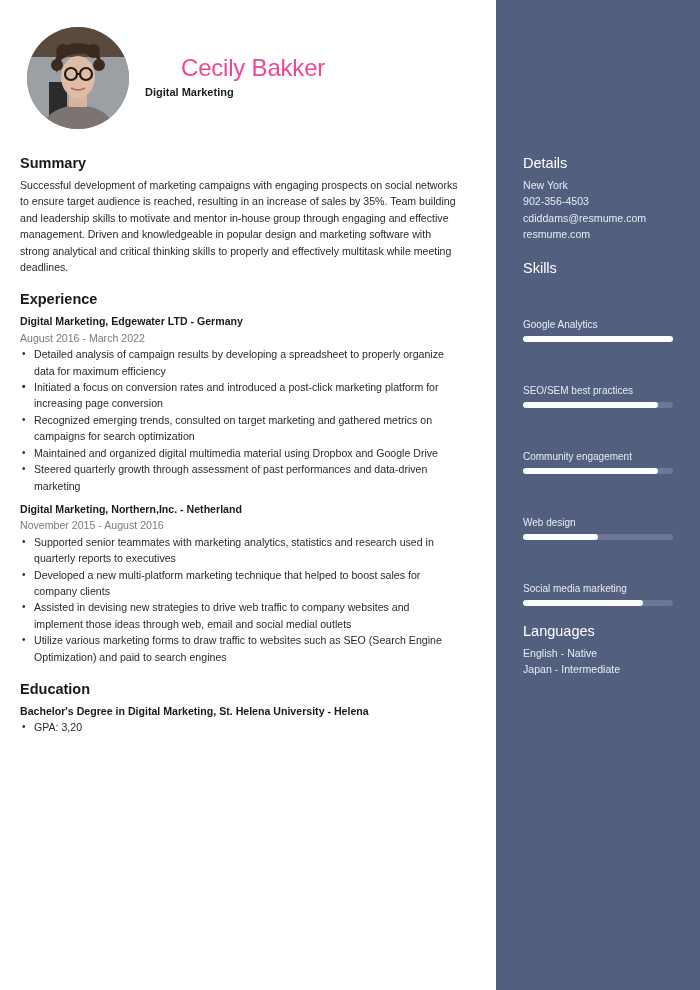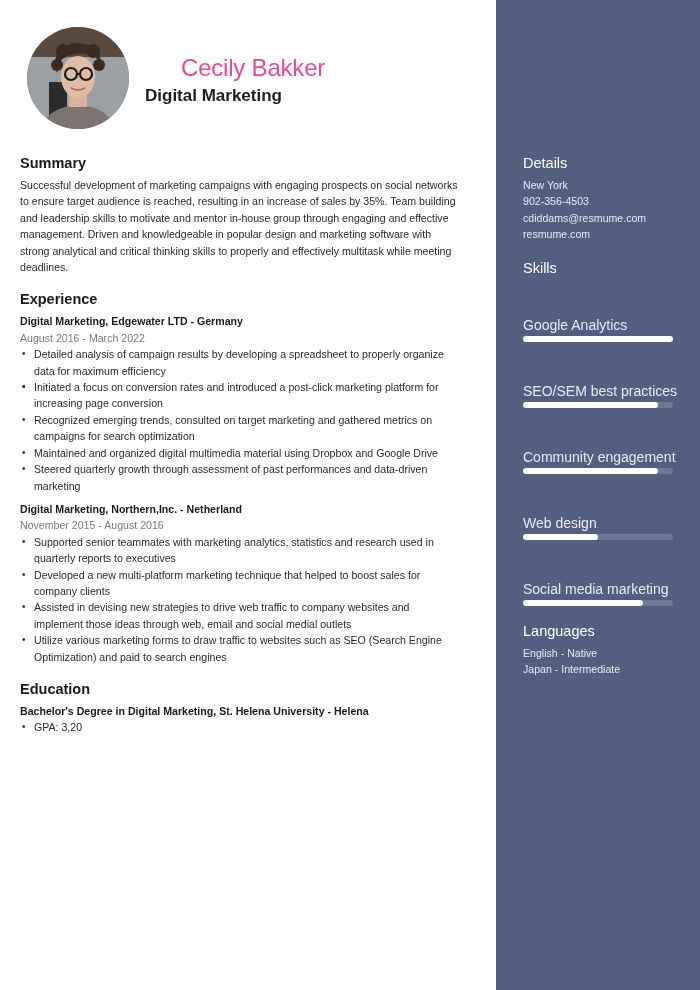--- a/index.html
+++ b/index.html
@@ -18,21 +18,21 @@
       position: absolute; left: 27px; top: 27px; width: 102px; height: 102px;
       border-radius: 50%; overflow: hidden; background: #8a8f93;
     }
     .avatar svg { display: block; width: 102px; height: 102px; }
     .name {
       position: absolute; left: 145px; top: 54px;
       font-size: 24px; font-weight: normal; color: #ec4899; letter-spacing: -0.2px; margin-left: 36px;
     }
     .title {
       position: absolute; left: 145px; top: 86px;
-      font-size: 17px; font-weight: bold; color: #1e1e1e;
+      font-size: 11px; font-weight: bold; color: #1e1e1e;
     }
     .main { position: absolute; left: 20px; top: 155px; width: 440px; }
     .section-h {
       font-size: 14.5px; font-weight: bold; color: #1a1a1a; margin-bottom: 6px;
     }
     .para { font-size: 10.6px; line-height: 16.4px; color: #2a2a2a; }
     .section { margin-bottom: 16px; }
     .job-title { font-size: 10.6px; font-weight: bold; line-height: 16.4px; color: #1a1a1a; }
     .job-dates { font-size: 10.6px; line-height: 16.4px; color: #7a7a7a; }
     ul.bullets { list-style: none; }
@@ -42,21 +42,21 @@
     }
     ul.bullets li .dot {
       position: absolute; left: 2px; top: 0; font-size: 10px;
     }
     .job { margin-bottom: 7px; }
     .side-content { position: absolute; left: 523px; top: 155px; width: 150px; color: #eef0f5; }
     .side-h { font-size: 14.5px; font-weight: normal; color: #ffffff; margin-bottom: 6px; }
     .side-line { font-size: 10.6px; line-height: 16.4px; color: #e8ebf2; white-space: nowrap; }
     .side-section { margin-bottom: 17px; }
     .skill { margin-bottom: 7px; }
-    .skill-label { font-size: 14px; line-height: 14px; color: #e8ebf2; white-space: nowrap; margin-bottom: 4px; margin-top: 42px; }
+    .skill-label { font-size: 10px; line-height: 14px; color: #e8ebf2; white-space: nowrap; margin-bottom: 4px; margin-top: 42px; }
     .bar { position: relative; width: 150px; height: 6px; border-radius: 3px; background: #6e7896; }
     .bar-fill { position: absolute; left: 0; top: 0; height: 6px; border-radius: 3px; background: #ffffff; }
   </style>
 </head>
 <body>
 
 <div class="sidebar"></div>
 
 <div class="avatar">
   <svg viewBox="0 0 102 102">

